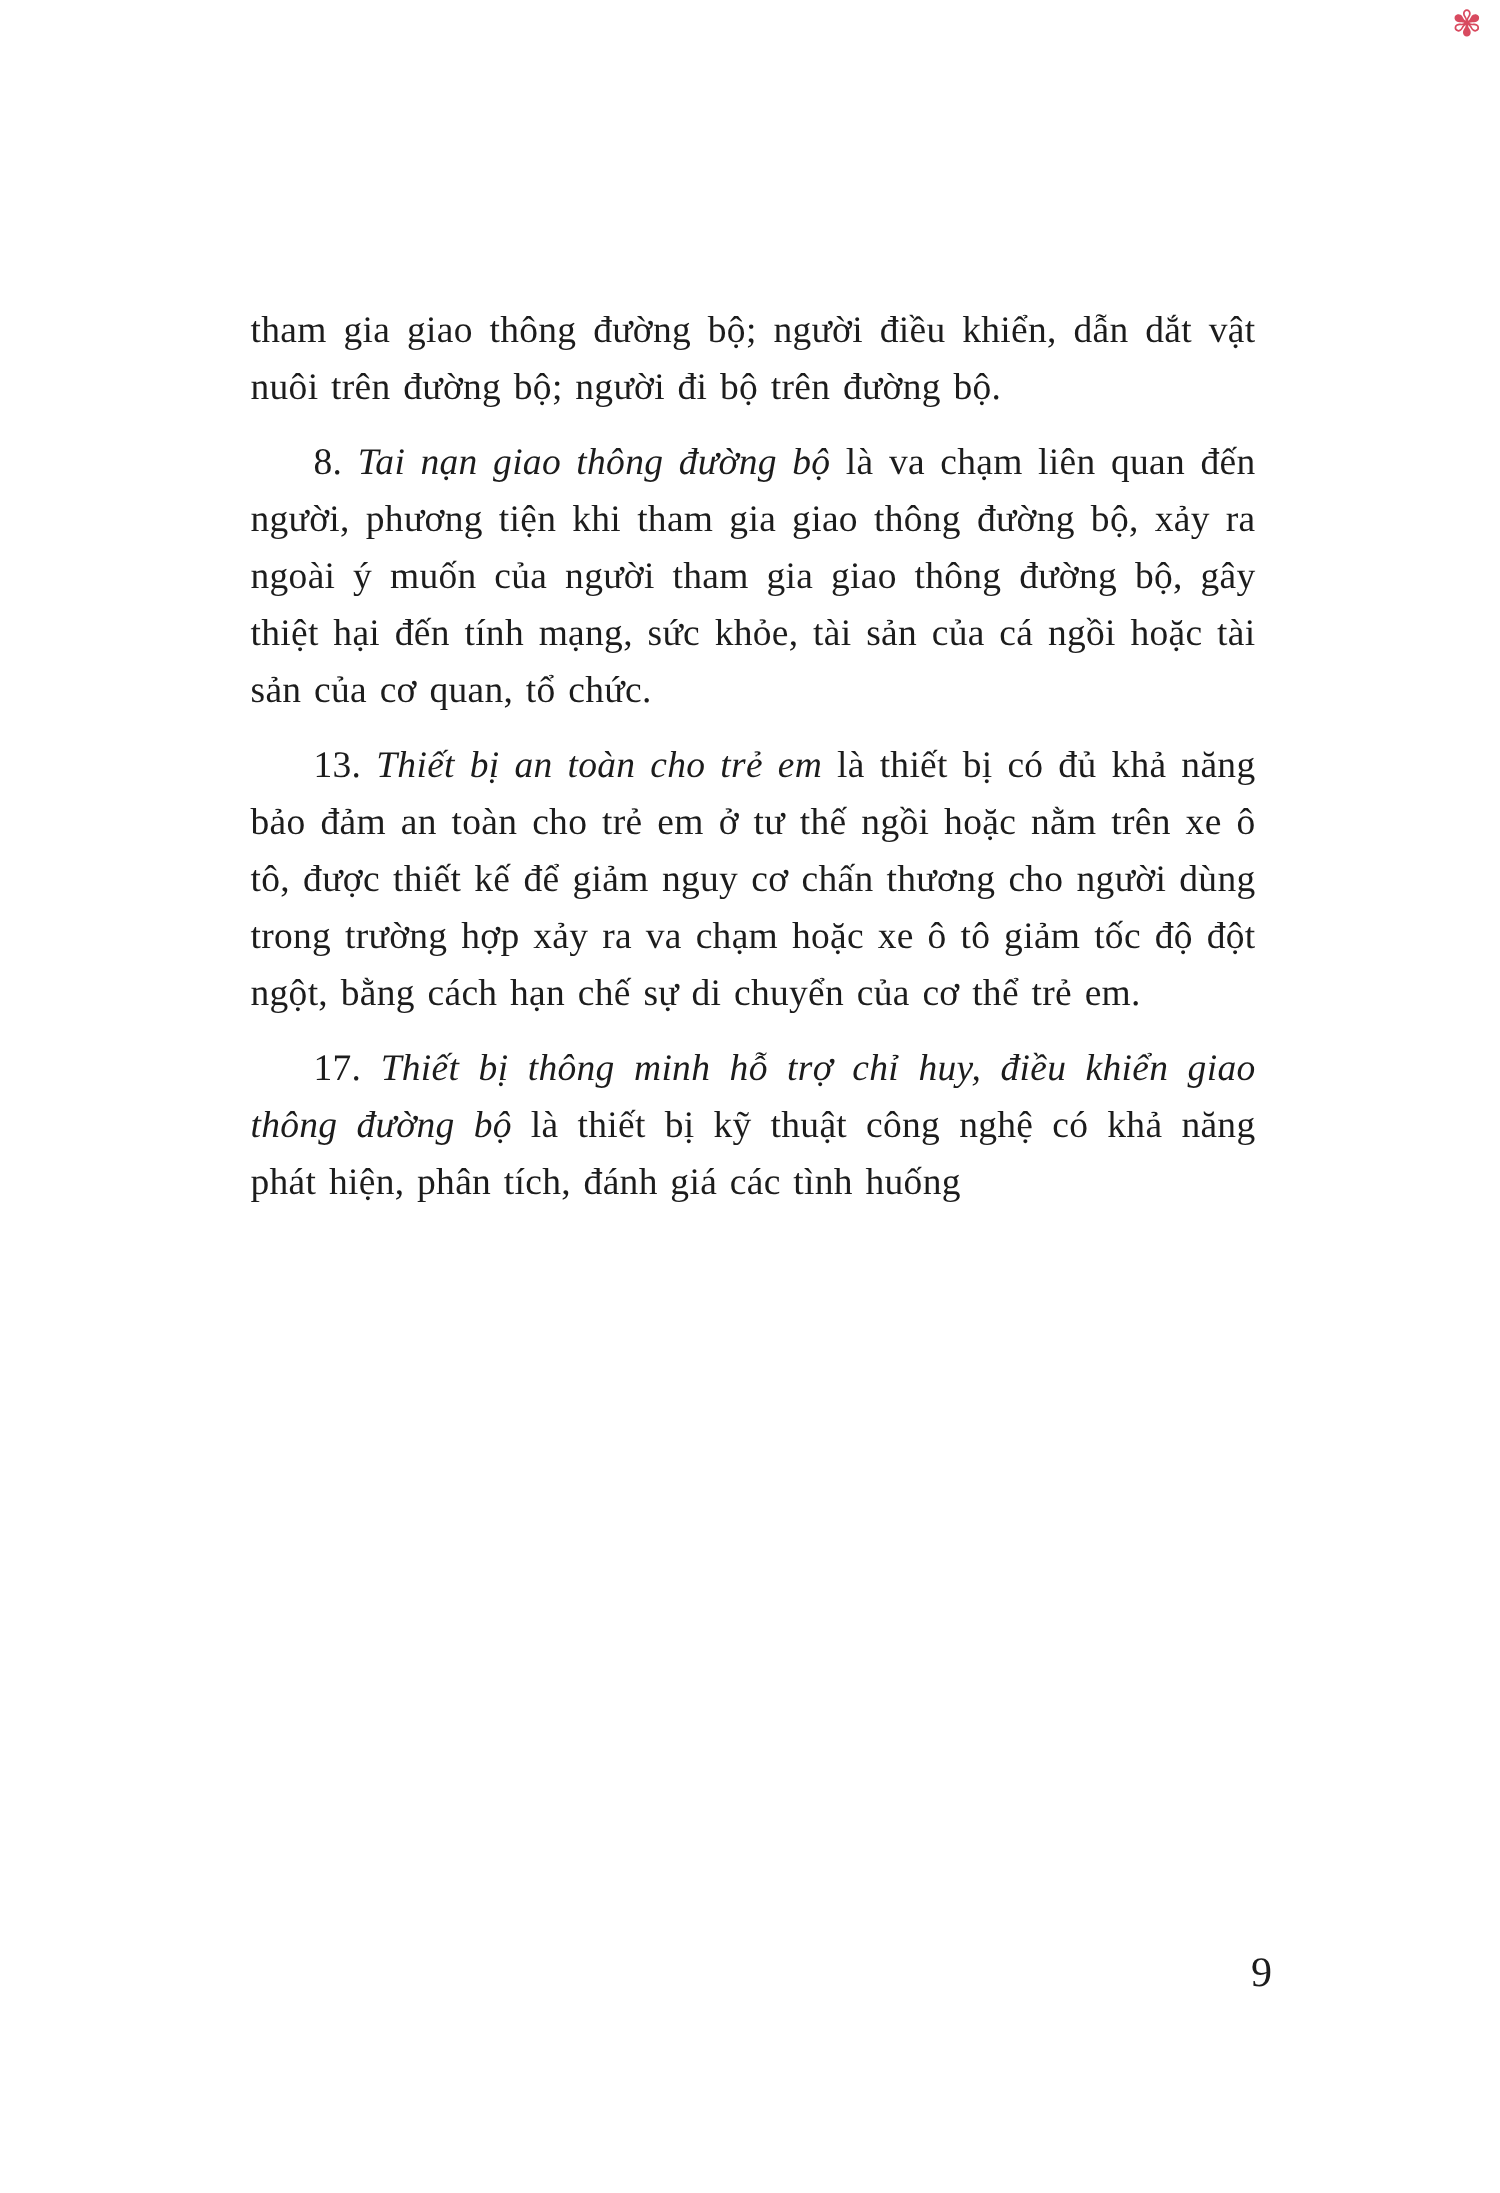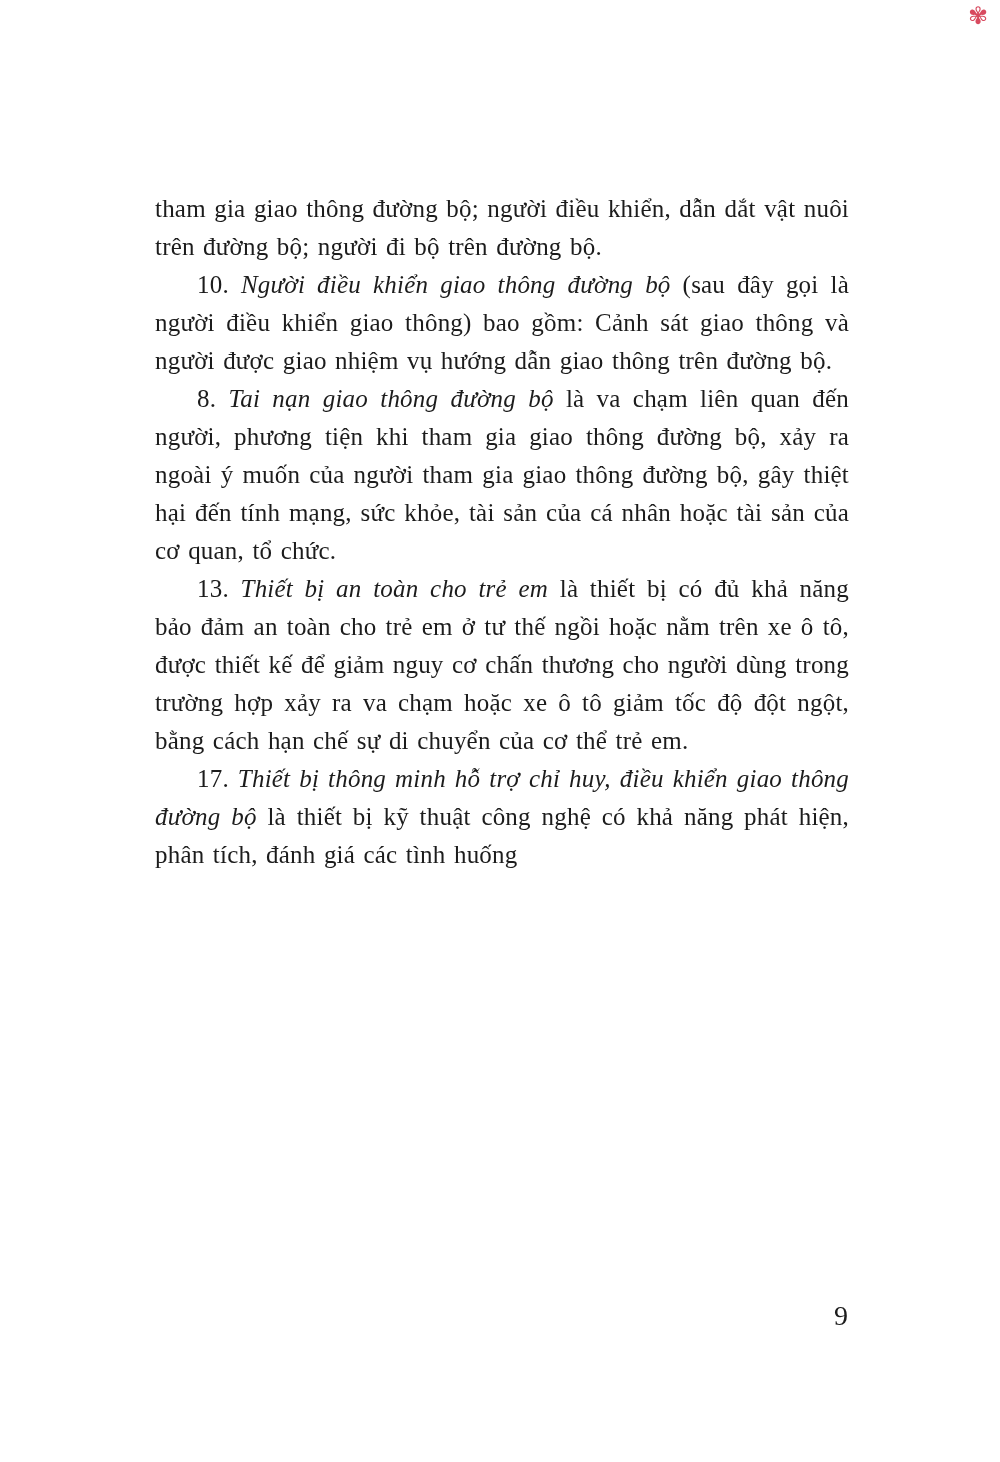--- a/index.html
+++ b/index.html
@@ -30,21 +30,21 @@
     top: 190px;
     left: 155px;
     width: 694px;
     font-size: 25px;
     line-height: 38px;
     text-align: justify;
     letter-spacing: 0.2px;
     word-spacing: 2px;
   }
   .para {
-    margin: 0;
+    margin: 12px;
     padding: 0;
   }
   .para.indent {
     text-indent: 42px;
   }
   .seg-italic {
     font-style: italic;
   }
   .page-number {
     position: absolute;
@@ -56,20 +56,19 @@
   }
 </style>
 </head>
 <body>
 
 <div class="page">
   <div class="corner-decoration">✾</div>
 
   <div class="text-block">
       <p class="para"><span class="seg-normal">tham gia giao thông đường bộ; người điều khiển, dẫn dắt vật nuôi trên đường bộ; người đi bộ trên đường bộ.</span></p>
-      <p class="para indent"><span class="seg-normal">10. </span><span class="seg-italic">Người điều khiển giao thông đường bộ</span><span class="seg-normal"> (sau đây gọi là người điều khiển giao thông) bao gồm: Cảnh sát giao thông và người được giao nhiệm vụ hướng dẫn giao thông trên đường bộ.</span></p>
-      <p class="para indent"><span class="seg-normal">8. </span><span class="seg-italic">Tai nạn giao thông đường bộ</span><span class="seg-normal"> là va chạm liên quan đến người, phương tiện khi tham gia giao thông đường bộ, xảy ra ngoài ý muốn của người tham gia giao thông đường bộ, gây thiệt hại đến tính mạng, sức khỏe, tài sản của cá nhân hoặc tài sản của cơ quan, tổ chức.</span></p>
+      <p class="para indent"><span class="seg-normal">8. </span><span class="seg-italic">Tai nạn giao thông đường bộ</span><span class="seg-normal"> là va chạm liên quan đến người, phương tiện khi tham gia giao thông đường bộ, xảy ra ngoài ý muốn của người tham gia giao thông đường bộ, gây thiệt hại đến tính mạng, sức khỏe, tài sản của cá ngồi hoặc tài sản của cơ quan, tổ chức.</span></p>
       <p class="para indent"><span class="seg-normal">13. </span><span class="seg-italic">Thiết bị an toàn cho trẻ em</span><span class="seg-normal"> là thiết bị có đủ khả năng bảo đảm an toàn cho trẻ em ở tư thế ngồi hoặc nằm trên xe ô tô, được thiết kế để giảm nguy cơ chấn thương cho người dùng trong trường hợp xảy ra va chạm hoặc xe ô tô giảm tốc độ đột ngột, bằng cách hạn chế sự di chuyển của cơ thể trẻ em.</span></p>
       <p class="para indent"><span class="seg-normal">17. </span><span class="seg-italic">Thiết bị thông minh hỗ trợ chỉ huy, điều khiển giao thông đường bộ</span><span class="seg-normal"> là thiết bị kỹ thuật công nghệ có khả năng phát hiện, phân tích, đánh giá các tình huống</span></p>
     </div>
 
   <div class="page-number">9</div>
 </div>
 
 </body></html>

